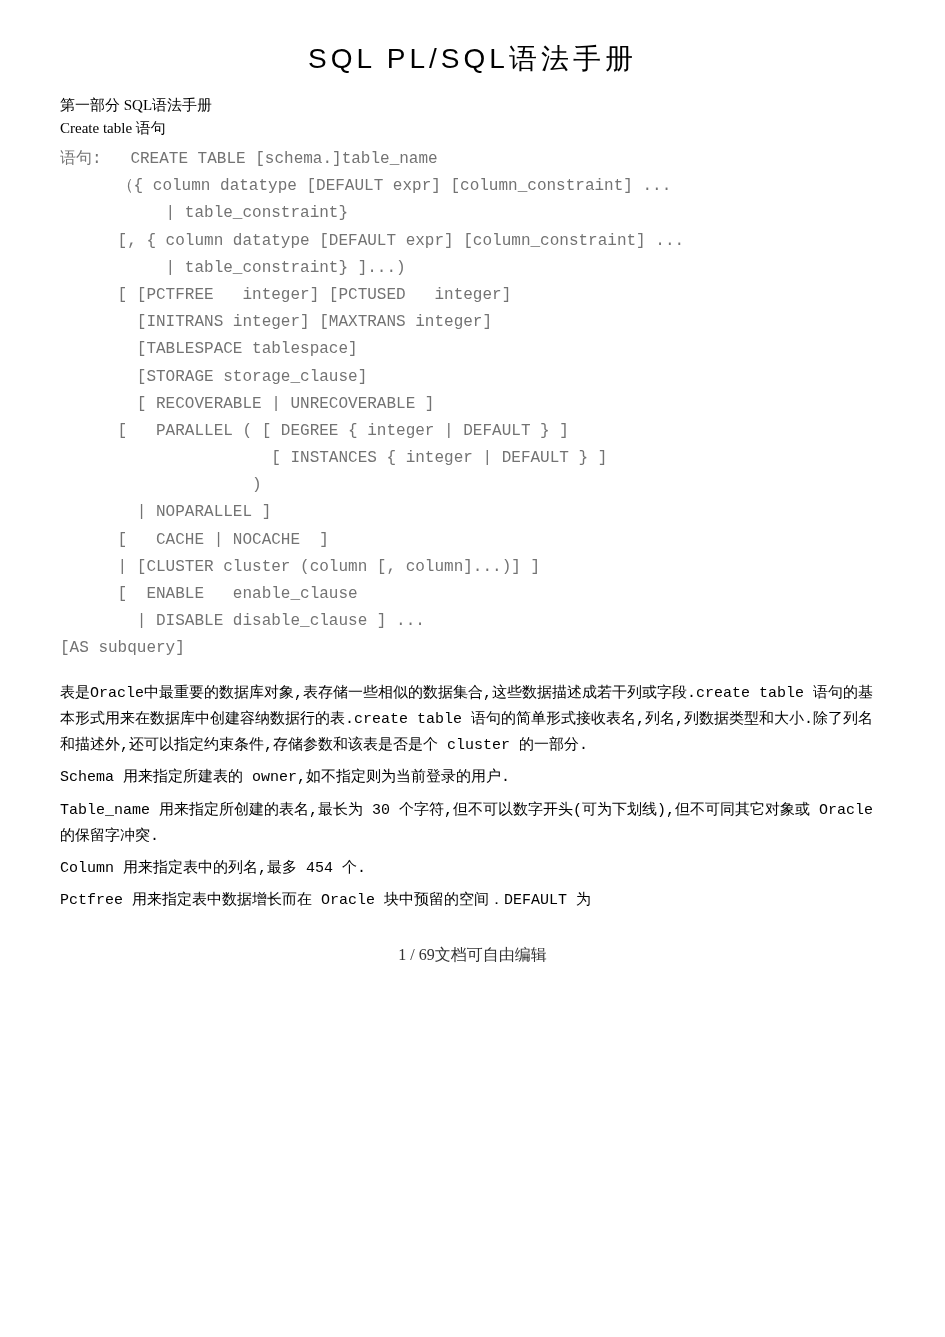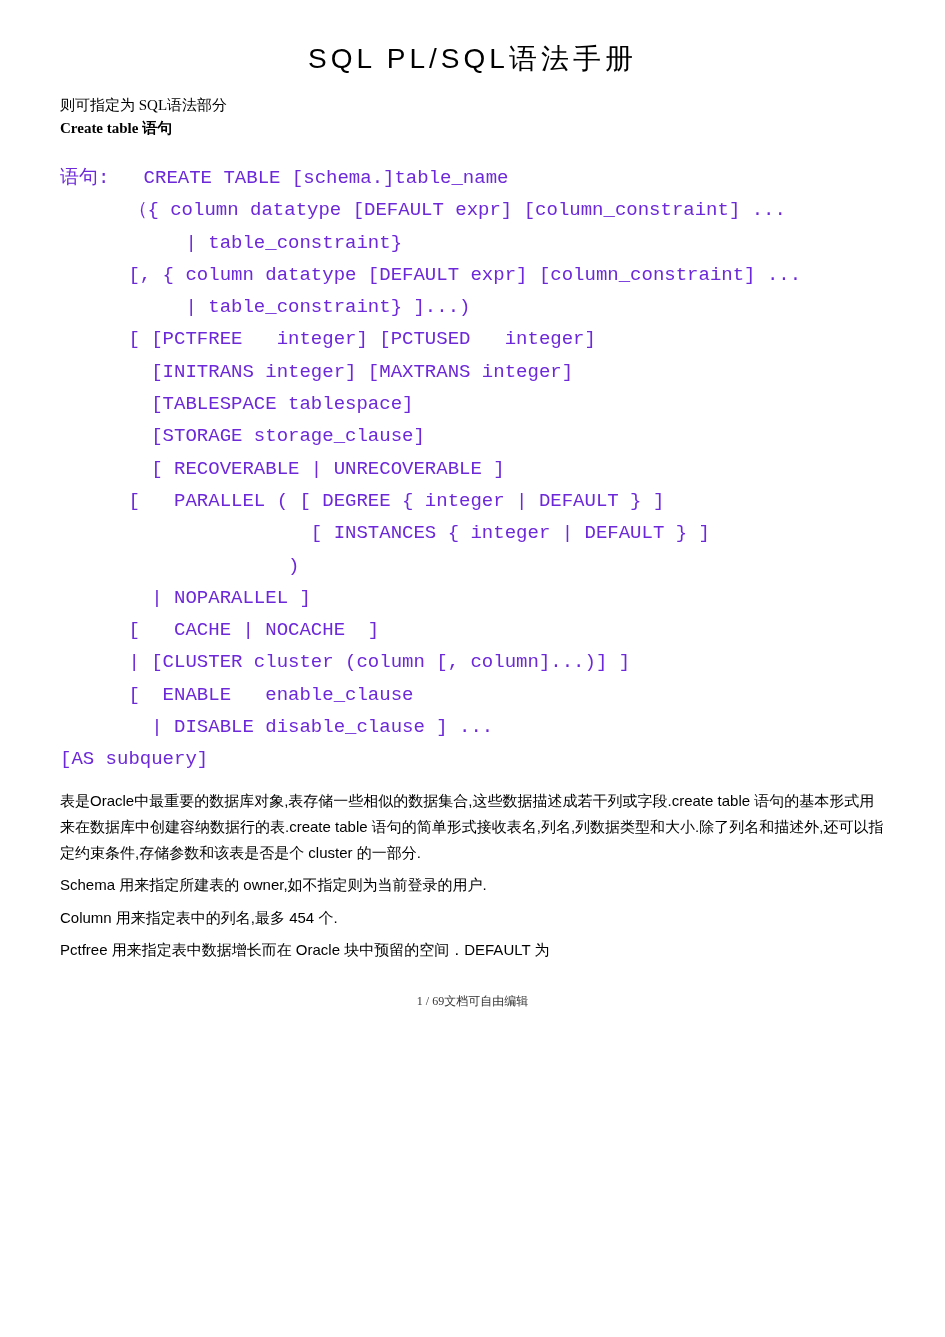--- a/index.html
+++ b/index.html
@@ -23,47 +23,47 @@
       font-family: "SimHei", "黑体", sans-serif;
       letter-spacing: 4px;
     }
     .section-header {
       font-size: 15px;
       margin-bottom: 4px;
       font-family: "SimSun", "宋体", serif;
     }
     .code-block {
       font-family: "Courier New", "Consolas", monospace;
-      font-size: 19px;
-      color: #6d28d9;
+      font-size: 16px;
+      color: #737373;
       line-height: 1.7;
-      margin-bottom: 12px;
+      margin-bottom: 18px;
       white-space: pre;
     }
     .prose {
       font-size: 15px;
       line-height: 1.75;
       color: #000;
       margin-bottom: 6px;
-      font-family: Liberation Sans, sans-serif;
+      font-family: Liberation Mono, monospace;
     }
     .footer {
       text-align: center;
-      font-size: 12px;
+      font-size: 16px;
       color: #333;
       margin-top: 30px;
     }
   </style>
 </head>
 <body>
 
 <div class="page-title">SQL    PL/SQL语法手册</div>
 
-<div class="section-header">则可指定为  SQL语法部分</div>
-<div class="section-header" style="margin-bottom:24px;font-weight:bold;">Create table 语句</div>
+<div class="section-header">第一部分  SQL语法手册</div>
+<div class="section-header" style="margin-bottom:8px;">Create table 语句</div>
 
 <div class="code-block" id="code-area">语句:   CREATE TABLE [schema.]table_name
       （{ column datatype [DEFAULT expr] [column_constraint] ...
            | table_constraint}
       [, { column datatype [DEFAULT expr] [column_constraint] ...
            | table_constraint} ]...)
       [ [PCTFREE   integer] [PCTUSED   integer]
         [INITRANS integer] [MAXTRANS integer]
         [TABLESPACE tablespace]
         [STORAGE storage_clause]
@@ -74,17 +74,18 @@
         | NOPARALLEL ]
       [   CACHE | NOCACHE  ]
       | [CLUSTER cluster (column [, column]...)] ]
       [  ENABLE   enable_clause
         | DISABLE disable_clause ] ...
 [AS subquery]</div>
 
 <div id="prose-area">
     <p class="prose">表是Oracle中最重要的数据库对象,表存储一些相似的数据集合,这些数据描述成若干列或字段.create table 语句的基本形式用来在数据库中创建容纳数据行的表.create table 语句的简单形式接收表名,列名,列数据类型和大小.除了列名和描述外,还可以指定约束条件,存储参数和该表是否是个 cluster 的一部分.</p>
     <p class="prose">Schema 用来指定所建表的 owner,如不指定则为当前登录的用户.</p>
+    <p class="prose">Table_name 用来指定所创建的表名,最长为 30 个字符,但不可以数字开头(可为下划线),但不可同其它对象或 Oracle 的保留字冲突.</p>
     <p class="prose">    Column 用来指定表中的列名,最多 454 个.</p>
     <p class="prose">Pctfree 用来指定表中数据增长而在 Oracle 块中预留的空间．DEFAULT 为</p>
   </div>
 
 <div class="footer">1 / 69文档可自由编辑</div>
 
 </body></html>

